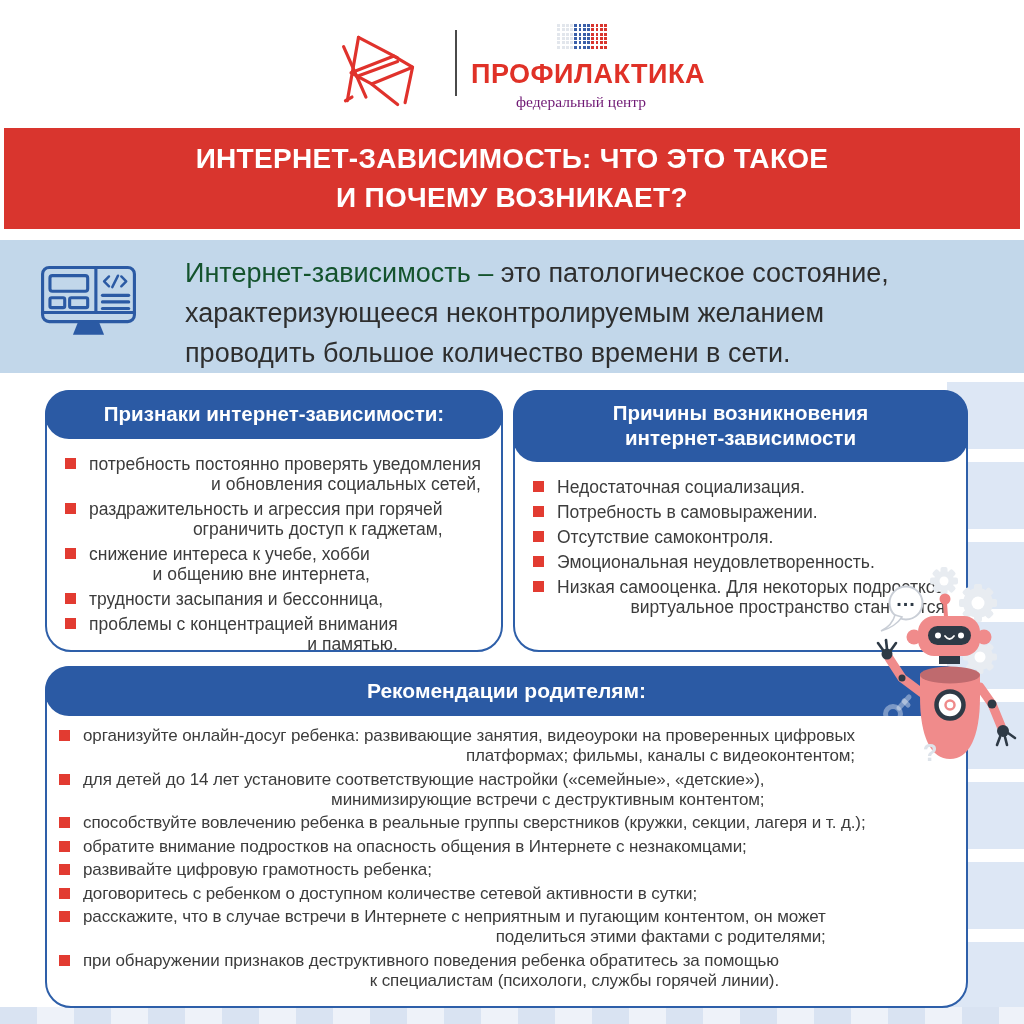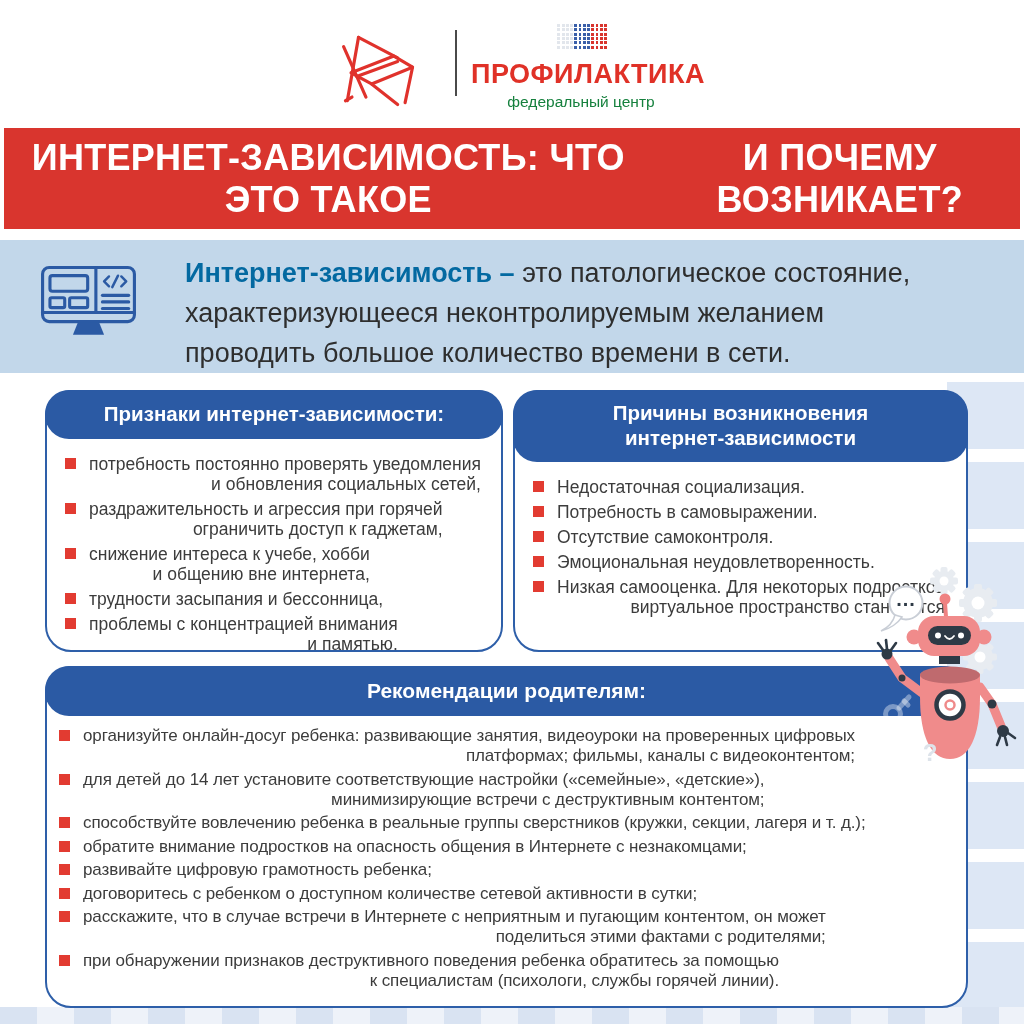--- a/index.html
+++ b/index.html
@@ -26,37 +26,37 @@
   .logo-divider{position:absolute;left:455px;top:10px;width:2px;height:66px;background:#4a4a4a;}
   .brand-right{position:absolute;left:471px;top:4px;width:220px;text-align:center;}
   .flag{
     display:inline-block;width:51px;height:26px;
     background-image:
       repeating-linear-gradient(90deg,#ffffff 0 1.3px,transparent 1.3px 4.25px),
       repeating-linear-gradient(0deg,#ffffff 0 1.3px,transparent 1.3px 4.35px),
       linear-gradient(90deg,#e2e6ec 0 33.4%,#3a5fa9 33.4% 66.7%,#d9352e 66.7% 100%);
   }
   .brand-name{font-size:27px;font-weight:bold;color:#e03127;letter-spacing:.5px;margin-top:5px;}
-  .brand-sub{font-size:15.5px;color:#15803d;margin-top:3px;}
+  .brand-sub{font-size:15.5px;color:#701a75;margin-top:3px;font-family:Liberation Serif, serif;}
 
   
   .banner{
     position:absolute;left:4px;top:128px;width:1016px;height:101px;background:#d9352e;
-    color:#fff;display:flex;justify-content:center;align-items:center;
-    gap:7px;font-weight:bold;font-size:36px;letter-spacing:.3px;text-align:center;
+    color:#fff;display:flex;flex-direction:column;justify-content:center;align-items:center;
+    gap:7px;font-weight:bold;font-size:28px;letter-spacing:.3px;text-align:center;
   }
 
   
   .definition{position:absolute;left:0;top:240px;width:1024px;height:133px;background:#c2d7ea;}
   .monitor-icon{position:absolute;left:40px;top:25px;}
   .def-text{
     position:absolute;left:185px;top:13px;margin:0;width:780px;
     font-size:27px;line-height:40px;color:#2e2e2e;white-space:pre-line;
   }
-  .def-text b{font-weight:bold;color:#0369a1;}
+  .def-text b{font-weight:normal;color:#14532d;}
 
   
   .card{position:absolute;background:#fff;border:2.5px solid #2e5fa9;border-radius:26px;box-sizing:border-box;}
   .card-header{
     background:#2b5aa4;border-radius:24px;margin:-2px -2px 0 -2px;color:#fff;font-weight:bold;
     text-align:center;display:flex;flex-direction:column;justify-content:center;
     white-space:pre-line;line-height:1.2;
   }
   .card-signs{left:45px;top:390px;width:458px;height:262px;}
   .card-signs .card-header{height:49px;font-size:20.5px;}

